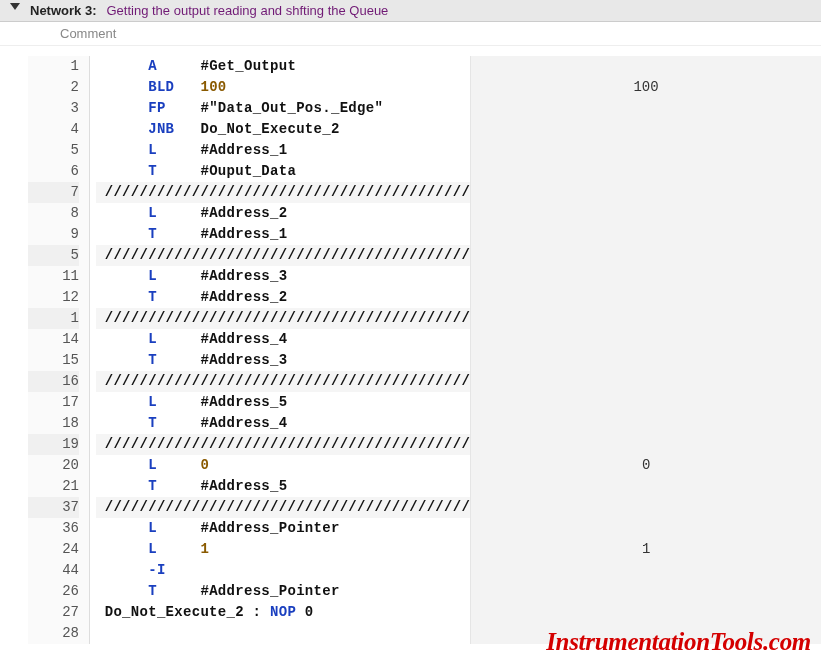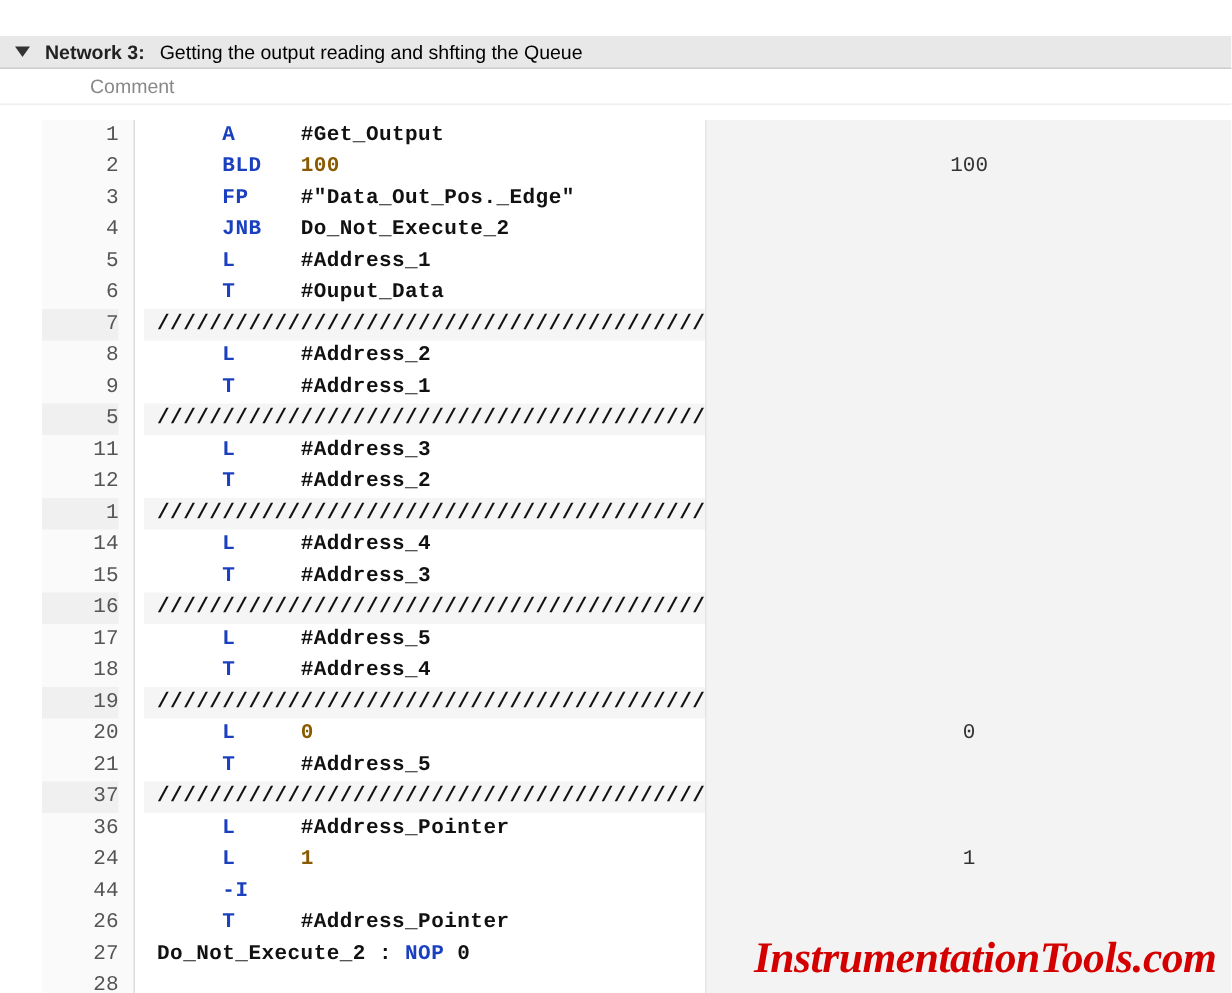--- a/index.html
+++ b/index.html
@@ -11,33 +11,32 @@
     background: #fff;
     width: 821px;
     height: 662px;
     overflow: hidden;
   }
   .header {
     background: #e8e8e8;
     border-bottom: 1px solid #ccc;
     padding: 3px 10px;
     display: flex;
-    align-items: center;
+    align-items: flex-start;
     gap: 10px;
-    margin-top: 24px;
   }
   .expand-icon {
     width: 0; height: 0;
     border-left: 5px solid transparent;
     border-right: 5px solid transparent;
     border-top: 7px solid #333;
     display: inline-block;
   }
   .net-label { font-weight: bold; color: #222; }
-  .net-title { color: #000000; }
+  .net-title { color: #701a75; }
   .comment-row {
     padding: 4px 60px;
     color: #888;
     border-bottom: 1px solid #eee;
   }
   .code-area {
     display: flex;
     margin-top: 10px;
     font-family: Consolas, "Courier New", monospace;
     font-size: 14px;
@@ -76,21 +75,21 @@
     color: #333;
   }
   .watermark {
     position: absolute;
     right: 10px;
     bottom: 6px;
     color: #d40000;
     font-family: Georgia, "Times New Roman", serif;
     font-weight: bold;
     font-style: italic;
-    font-size: 29px;
+    font-size: 25px;
     letter-spacing: -0.3px;
   }
 </style>
 </head>
 <body>
 
 <div class="header">
   <span class="expand-icon"></span>
   <span class="net-label">Network 3:</span>
   <span class="net-title">Getting the output reading and shfting the Queue</span>

